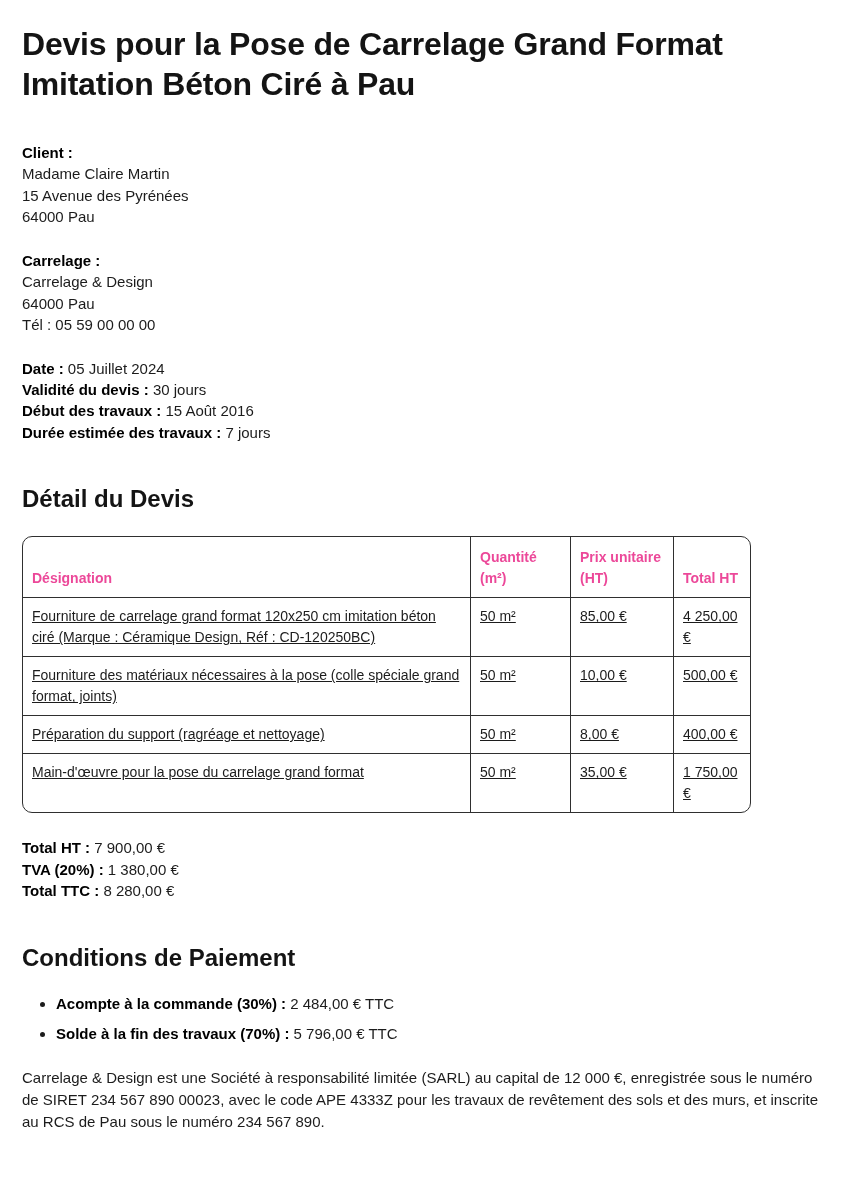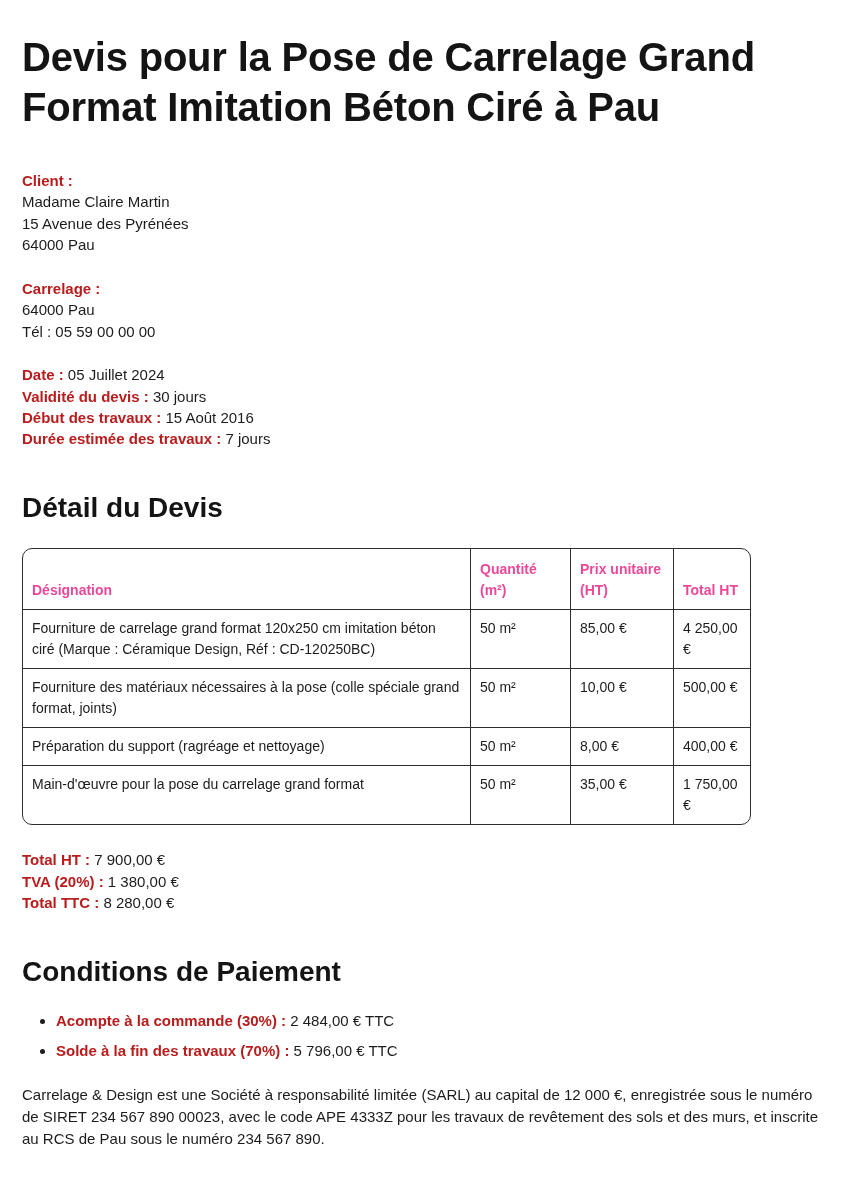--- a/index.html
+++ b/index.html
@@ -10,37 +10,37 @@
     color: #1c1c1c;
     -webkit-font-smoothing: antialiased;
   }
   .doc {
     width: 848px;
     min-height: 1200px;
     padding: 20px 22px 40px 22px;
     background: #ffffff;
   }
   h1 {
-    margin: 12px 0 38px 0;
-    font-size: 40px;
+    margin: 4px 0 38px 0;
+    font-size: 32px;
     line-height: 1.25;
     font-weight: 700;
     color: #141414;
     letter-spacing: -0.2px;
   }
   h2 {
     margin: 40px 0 0 0;
-    font-size: 28px;
+    font-size: 24px;
     line-height: 1.3;
     font-weight: 700;
     color: #141414;
   }
   .block { margin: 0 0 22px 0; line-height: 1.43; }
   .block .line { min-height: 21px; }
-  strong { font-weight: 700; color: #b91c1c; text-align: center; }
+  strong { font-weight: 700; color: #000000; text-align: center; }
 
   table.devis {
     border-collapse: separate;
     border-spacing: 0;
     table-layout: fixed;
     width: 727px;
     margin-top: 22px;
     border: 1px solid #2f2f2f;
     border-radius: 10px;
     font-size: 14px;
@@ -53,21 +53,21 @@
     border-right: 1px solid #2f2f2f;
     border-bottom: 1px solid #2f2f2f;
     overflow-wrap: normal;
   }
   table.devis th {
     vertical-align: bottom;
     font-weight: 600;
     padding-top: 10px;
     color: #ec4899;
   }
-  table.devis td { vertical-align: top; }
+  table.devis td { vertical-align: top; text-decoration: underline; }
   table.devis th:last-child, table.devis td:last-child { border-right: none; }
   table.devis tbody tr:last-child td { border-bottom: none; }
   table.devis tbody tr:last-child { height: 58px; }
 
   .totals { margin-top: 24px; }
 
   ul.payment {
     margin: 20px 0 0 0;
     padding: 0 0 0 34px;
   }
@@ -91,20 +91,21 @@
 
   <section class="block">
     <div class="line"><strong>Client :</strong></div>
     <div class="line">Madame Claire Martin</div>
     <div class="line">15 Avenue des Pyrénées</div>
     <div class="line">64000 Pau</div>
   </section>
 
   <section class="block">
     <div class="line"><strong>Carrelage :</strong></div>
+    <div class="line">Carrelage &amp; Design</div>
     <div class="line">64000 Pau</div>
     <div class="line">Tél : 05 59 00 00 00</div>
   </section>
 
   <section class="block">
     <div class="line"><strong>Date :</strong> <span>05 Juillet 2024</span></div>
     <div class="line"><strong>Validité du devis :</strong> <span>30 jours</span></div>
     <div class="line"><strong>Début des travaux :</strong> <span>15 Août 2016</span></div>
     <div class="line"><strong>Durée estimée des travaux :</strong> <span>7 jours</span></div>
   </section>

